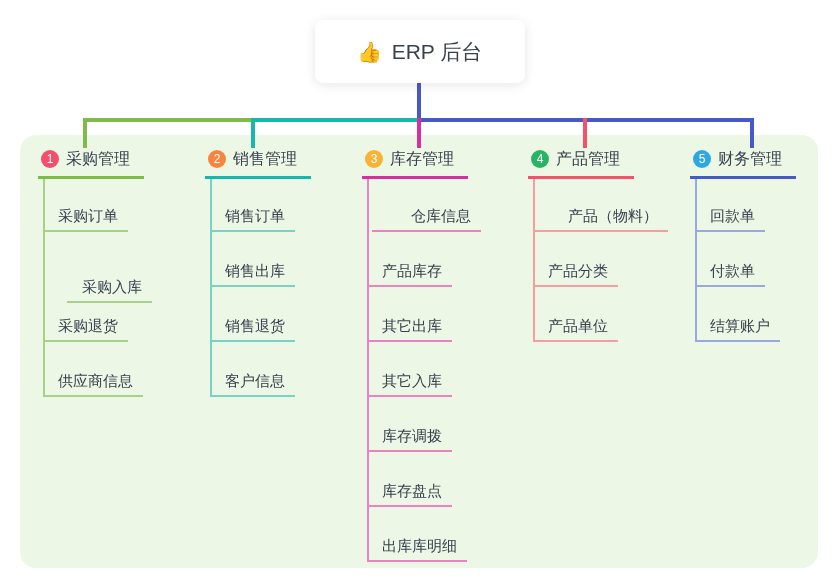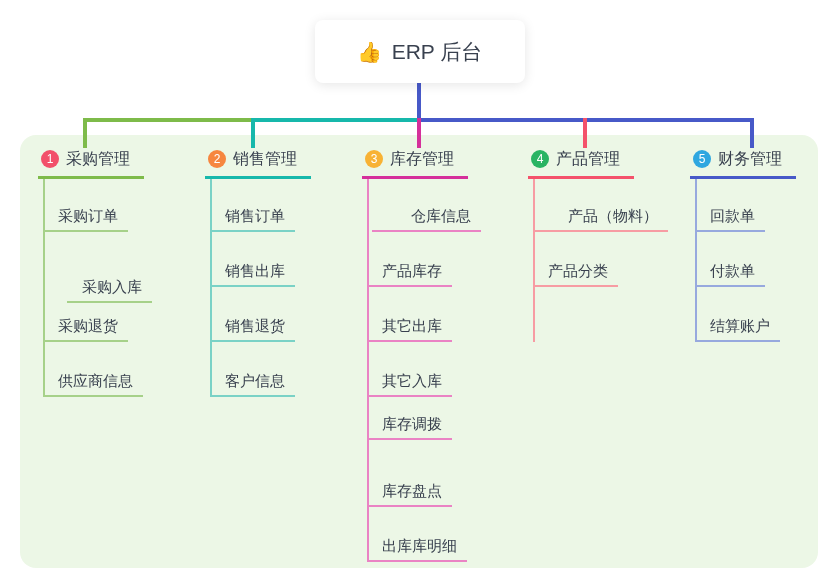--- a/index.html
+++ b/index.html
@@ -85,31 +85,32 @@
 
   <div class="branch-header" style="left: 362px; border-bottom-color: rgb(213, 48, 155);">
     <span class="badge" style="background: rgb(248, 178, 52);">3</span>
     <span>库存管理</span>
   </div>
   <div class="vline" style="left: 367px; top: 179px; height: 383px; background: rgb(234, 131, 196);"></div>
   <div class="child" style="left: 372px; top: 207px; border-bottom-color: rgb(234, 131, 196); padding-left: 39px;">仓库信息</div>
   <div class="child" style="left: 367px; top: 262px; border-bottom-color: rgb(234, 131, 196);">产品库存</div>
   <div class="child" style="left: 367px; top: 317px; border-bottom-color: rgb(234, 131, 196);">其它出库</div>
   <div class="child" style="left: 367px; top: 372px; border-bottom-color: rgb(234, 131, 196);">其它入库</div>
-  <div class="child" style="left: 367px; top: 415px; border-bottom-color: rgb(234, 131, 196);">库存调拨</div>
+  <div class="child" style="left: 367px; top: 427px; border-bottom-color: rgb(234, 131, 196);">库存调拨</div>
   <div class="child" style="left: 367px; top: 482px; border-bottom-color: rgb(234, 131, 196);">库存盘点</div>
   <div class="child" style="left: 367px; top: 537px; border-bottom-color: rgb(234, 131, 196);">出库库明细</div>
 
   <div class="branch-header" style="left: 528px; border-bottom-color: rgb(244, 82, 107);">
     <span class="badge" style="background: rgb(41, 180, 99);">4</span>
     <span>产品管理</span>
   </div>
   <div class="vline" style="left: 533px; top: 179px; height: 163px; background: rgb(247, 156, 163);"></div>
   <div class="child" style="left: 533px; top: 207px; border-bottom-color: rgb(247, 156, 163); padding-left: 35px;">产品（物料）</div>
   <div class="child" style="left: 533px; top: 262px; border-bottom-color: rgb(247, 156, 163);">产品分类</div>
+  <div class="child" style="left: 533px; top: 317px; border-bottom-color: rgb(247, 156, 163);">产品单位</div>
 
   <div class="branch-header" style="left: 690px; border-bottom-color: rgb(71, 89, 200);">
     <span class="badge" style="background: rgb(47, 167, 224);">5</span>
     <span>财务管理</span>
   </div>
   <div class="vline" style="left: 695px; top: 179px; height: 163px; background: rgb(151, 169, 222);"></div>
   <div class="child" style="left: 695px; top: 207px; border-bottom-color: rgb(151, 169, 222);">回款单</div>
   <div class="child" style="left: 695px; top: 262px; border-bottom-color: rgb(151, 169, 222);">付款单</div>
   <div class="child" style="left: 695px; top: 317px; border-bottom-color: rgb(151, 169, 222);">结算账户</div>
 

